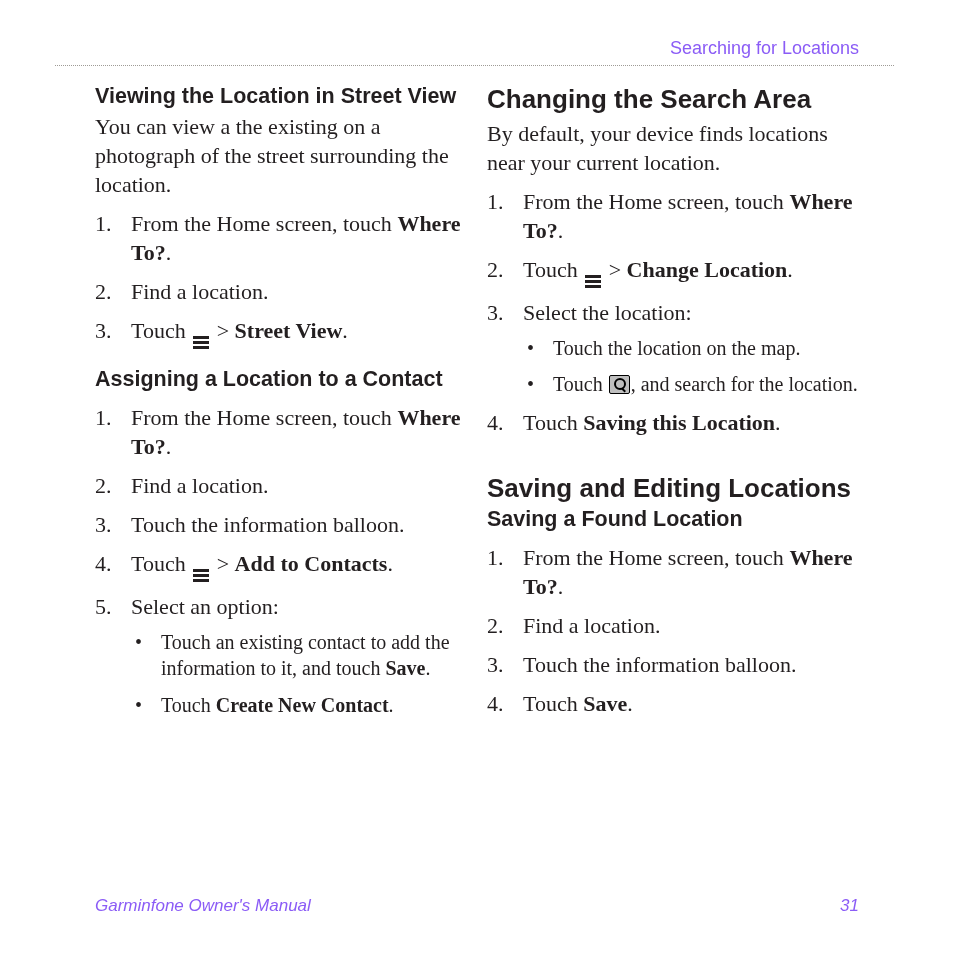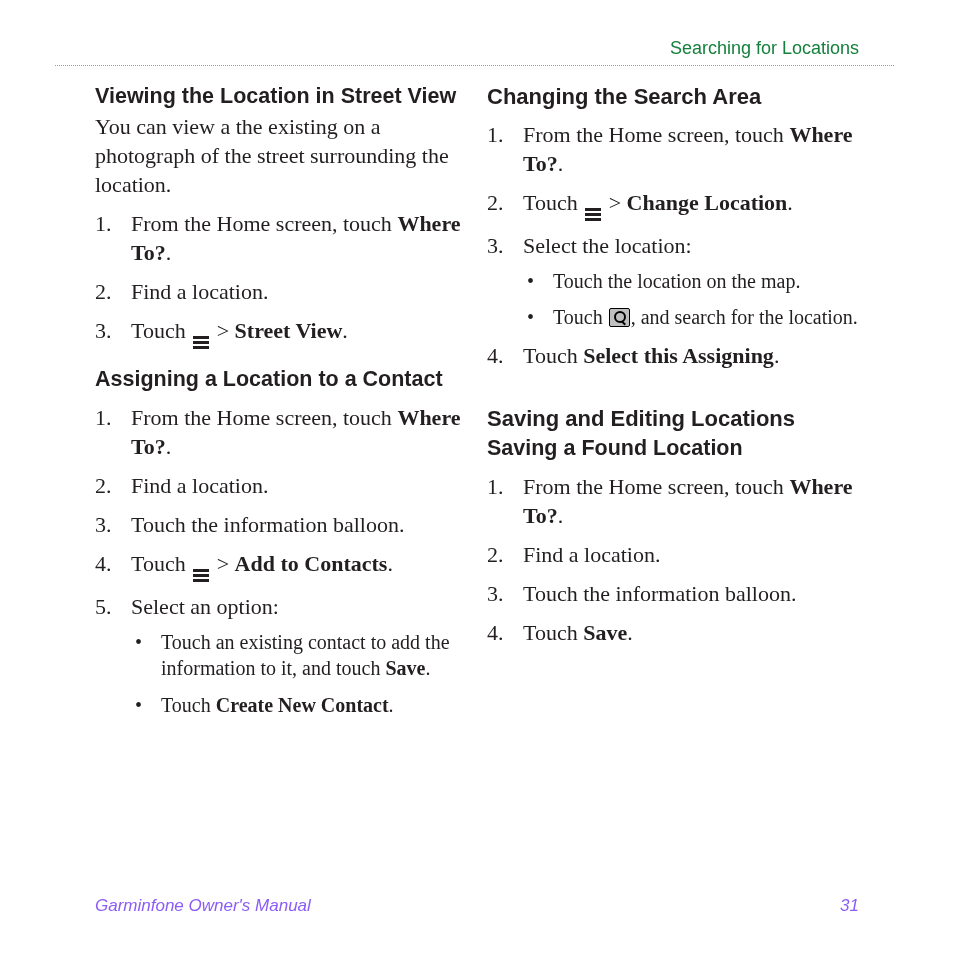--- a/index.html
+++ b/index.html
@@ -9,21 +9,21 @@
       color: #231f20;
       width: 954px;
       height: 954px;
       padding: 38px 55px 30px 55px;
       position: relative;
     }
     .header-title {
       text-align: right;
       font-family: Arial, Helvetica, sans-serif;
       font-size: 18px;
-      color: #15803d;
+      color: #8b5cf6;
       padding-bottom: 6px;
       margin-right: 40px;
     }
     .header-rule {
       border: none;
       border-top: 1px dotted #9e9b96;
       margin-bottom: 18px;
       margin-right: 5px;
     }
     .columns {
@@ -37,21 +37,21 @@
       font-family: Arial, Helvetica, sans-serif;
       font-weight: bold;
       font-size: 21.5px;
       color: #231f20;
       line-height: 1.2;
       margin-bottom: 2px;
     }
     .h2 {
       font-family: Arial, Helvetica, sans-serif;
       font-weight: bold;
-      font-size: 22px;
+      font-size: 26px;
       color: #231f20;
       line-height: 1.18;
       margin-bottom: 4px;
     }
     .p {
       font-size: 22px;
       line-height: 1.32;
       margin-bottom: 6px;
     }
     .ol {
@@ -187,34 +187,35 @@
           <li><span>Touch </span><b>Create New Contact</b><span>.</span></li>
         </ul>
       </li>
     </ol>
 
   </div>
 
   <div class="col col-right">
 
     <div class="h2">Changing the Search Area</div>
+    <div class="p">By default, your device finds locations near your current location.</div>
     <ol class="ol">
       <li><span>From the Home screen, touch </span><b>Where To?</b><span>.</span></li>
       <li><span>Touch </span><span class="menu-icon">
             <span></span>
             <span></span>
             <span></span>
           </span><span> &gt; </span><b>Change Location</b><span>.</span></li>
       <li><span>Select the location:</span>
         <ul class="ul">
           <li>Touch the location on the map.</li>
           <li><span>Touch </span><span class="search-icon"></span><span>, and search for the location.</span></li>
         </ul>
       </li>
-      <li><span>Touch </span><b>Select this Assigning</b><span>.</span></li>
+      <li><span>Touch </span><b>Saving this Location</b><span>.</span></li>
     </ol>
 
     <div class="h2 section-gap">Saving and Editing Locations</div>
     <div class="h3">Saving a Found Location</div>
     <ol class="ol">
       <li><span>From the Home screen, touch </span><b>Where To?</b><span>.</span></li>
       <li>Find a location.</li>
       <li>Touch the information balloon.</li>
       <li><span>Touch </span><b>Save</b><span>.</span></li>
     </ol>

